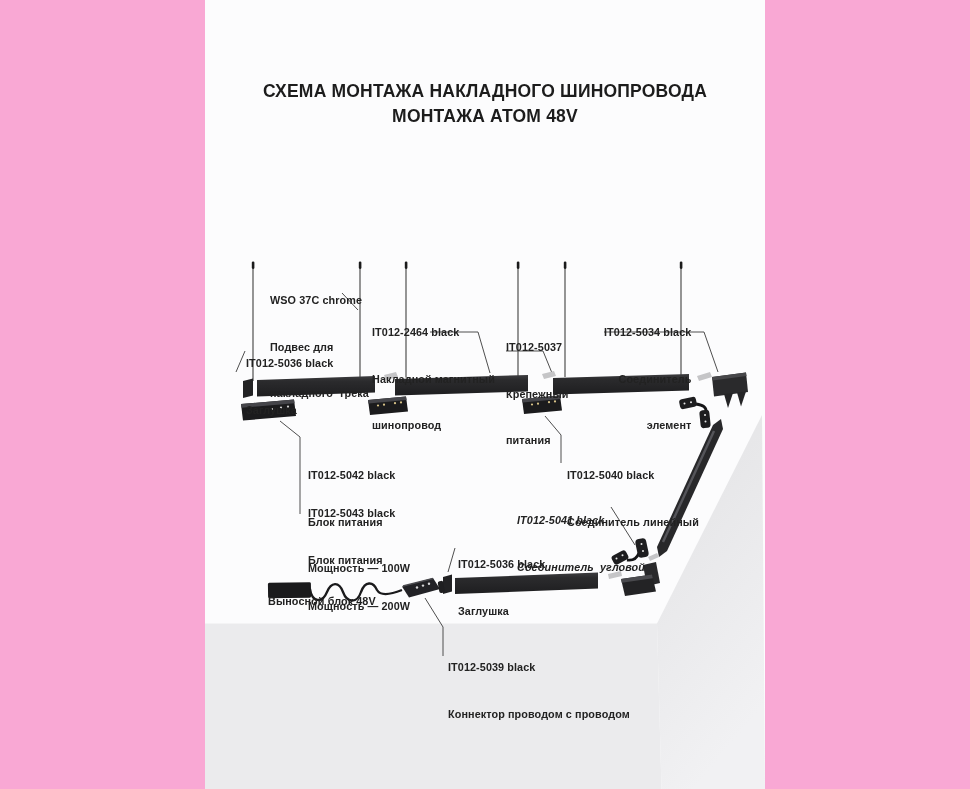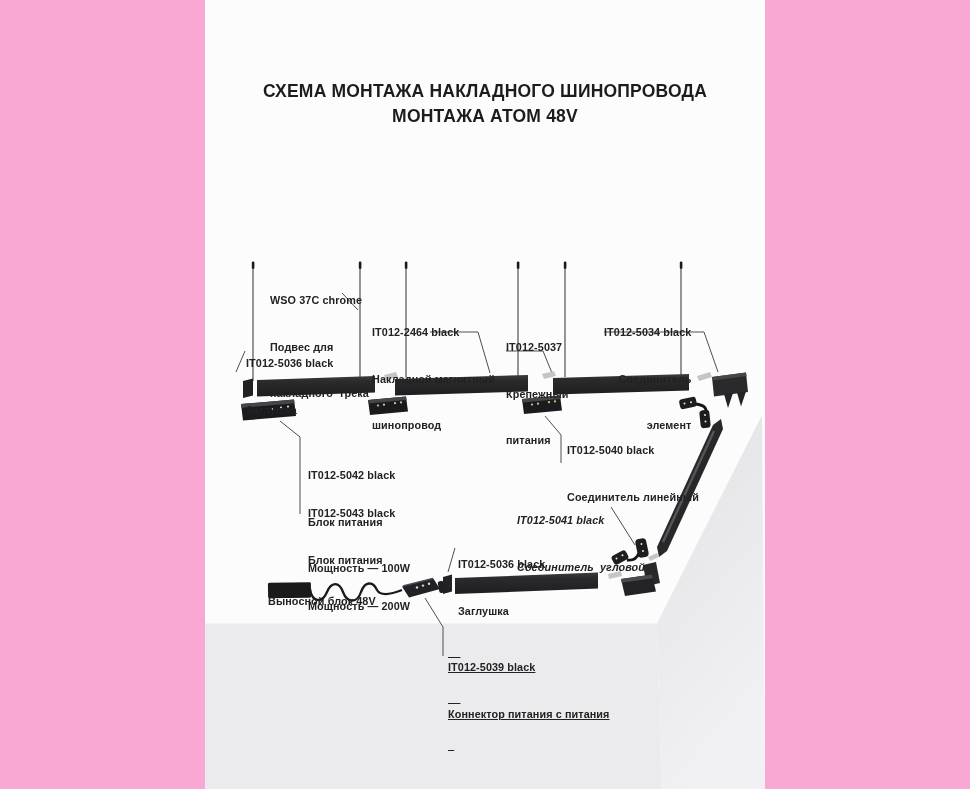--- a/index.html
+++ b/index.html
@@ -198,37 +198,37 @@
     <div>Блок питания</div>
     <div>Мощность — 100W</div>
   </div>
 
   <div class="label" style="left:308px; top:475px;">
     <div>IT012-5043 black</div>
     <div>Блок питания</div>
     <div>Мощность — 200W</div>
   </div>
 
-  <div class="label" style="left:567px; top:412px;">
+  <div class="label" style="left:567px; top:437px;">
     <div>IT012-5040 black</div>
     <div>Соединитель линейный</div>
   </div>
 
   <div class="label" style="left:517px; top:482px;font-style:italic;">
     <div>IT012-5041 black</div>
     <div>Соединитель  угловой</div>
   </div>
 
   <div class="label" style="left:458px; top:526px;">
     <div>IT012-5036 black</div>
     <div>Заглушка</div>
   </div>
 
   <div class="label" style="left:268px; top:563px;">
     <div>Выносной блок 48V</div>
   </div>
 
-  <div class="label" style="left:448px; top:629px;text-decoration:underline;">
+  <div class="label" style="left:448px; top:629px;">
     <div>IT012-5039 black</div>
-    <div>Коннектор питания с питания</div>
+    <div>Коннектор проводом с проводом</div>
   </div>
 
 </div>
 
 </body></html>

